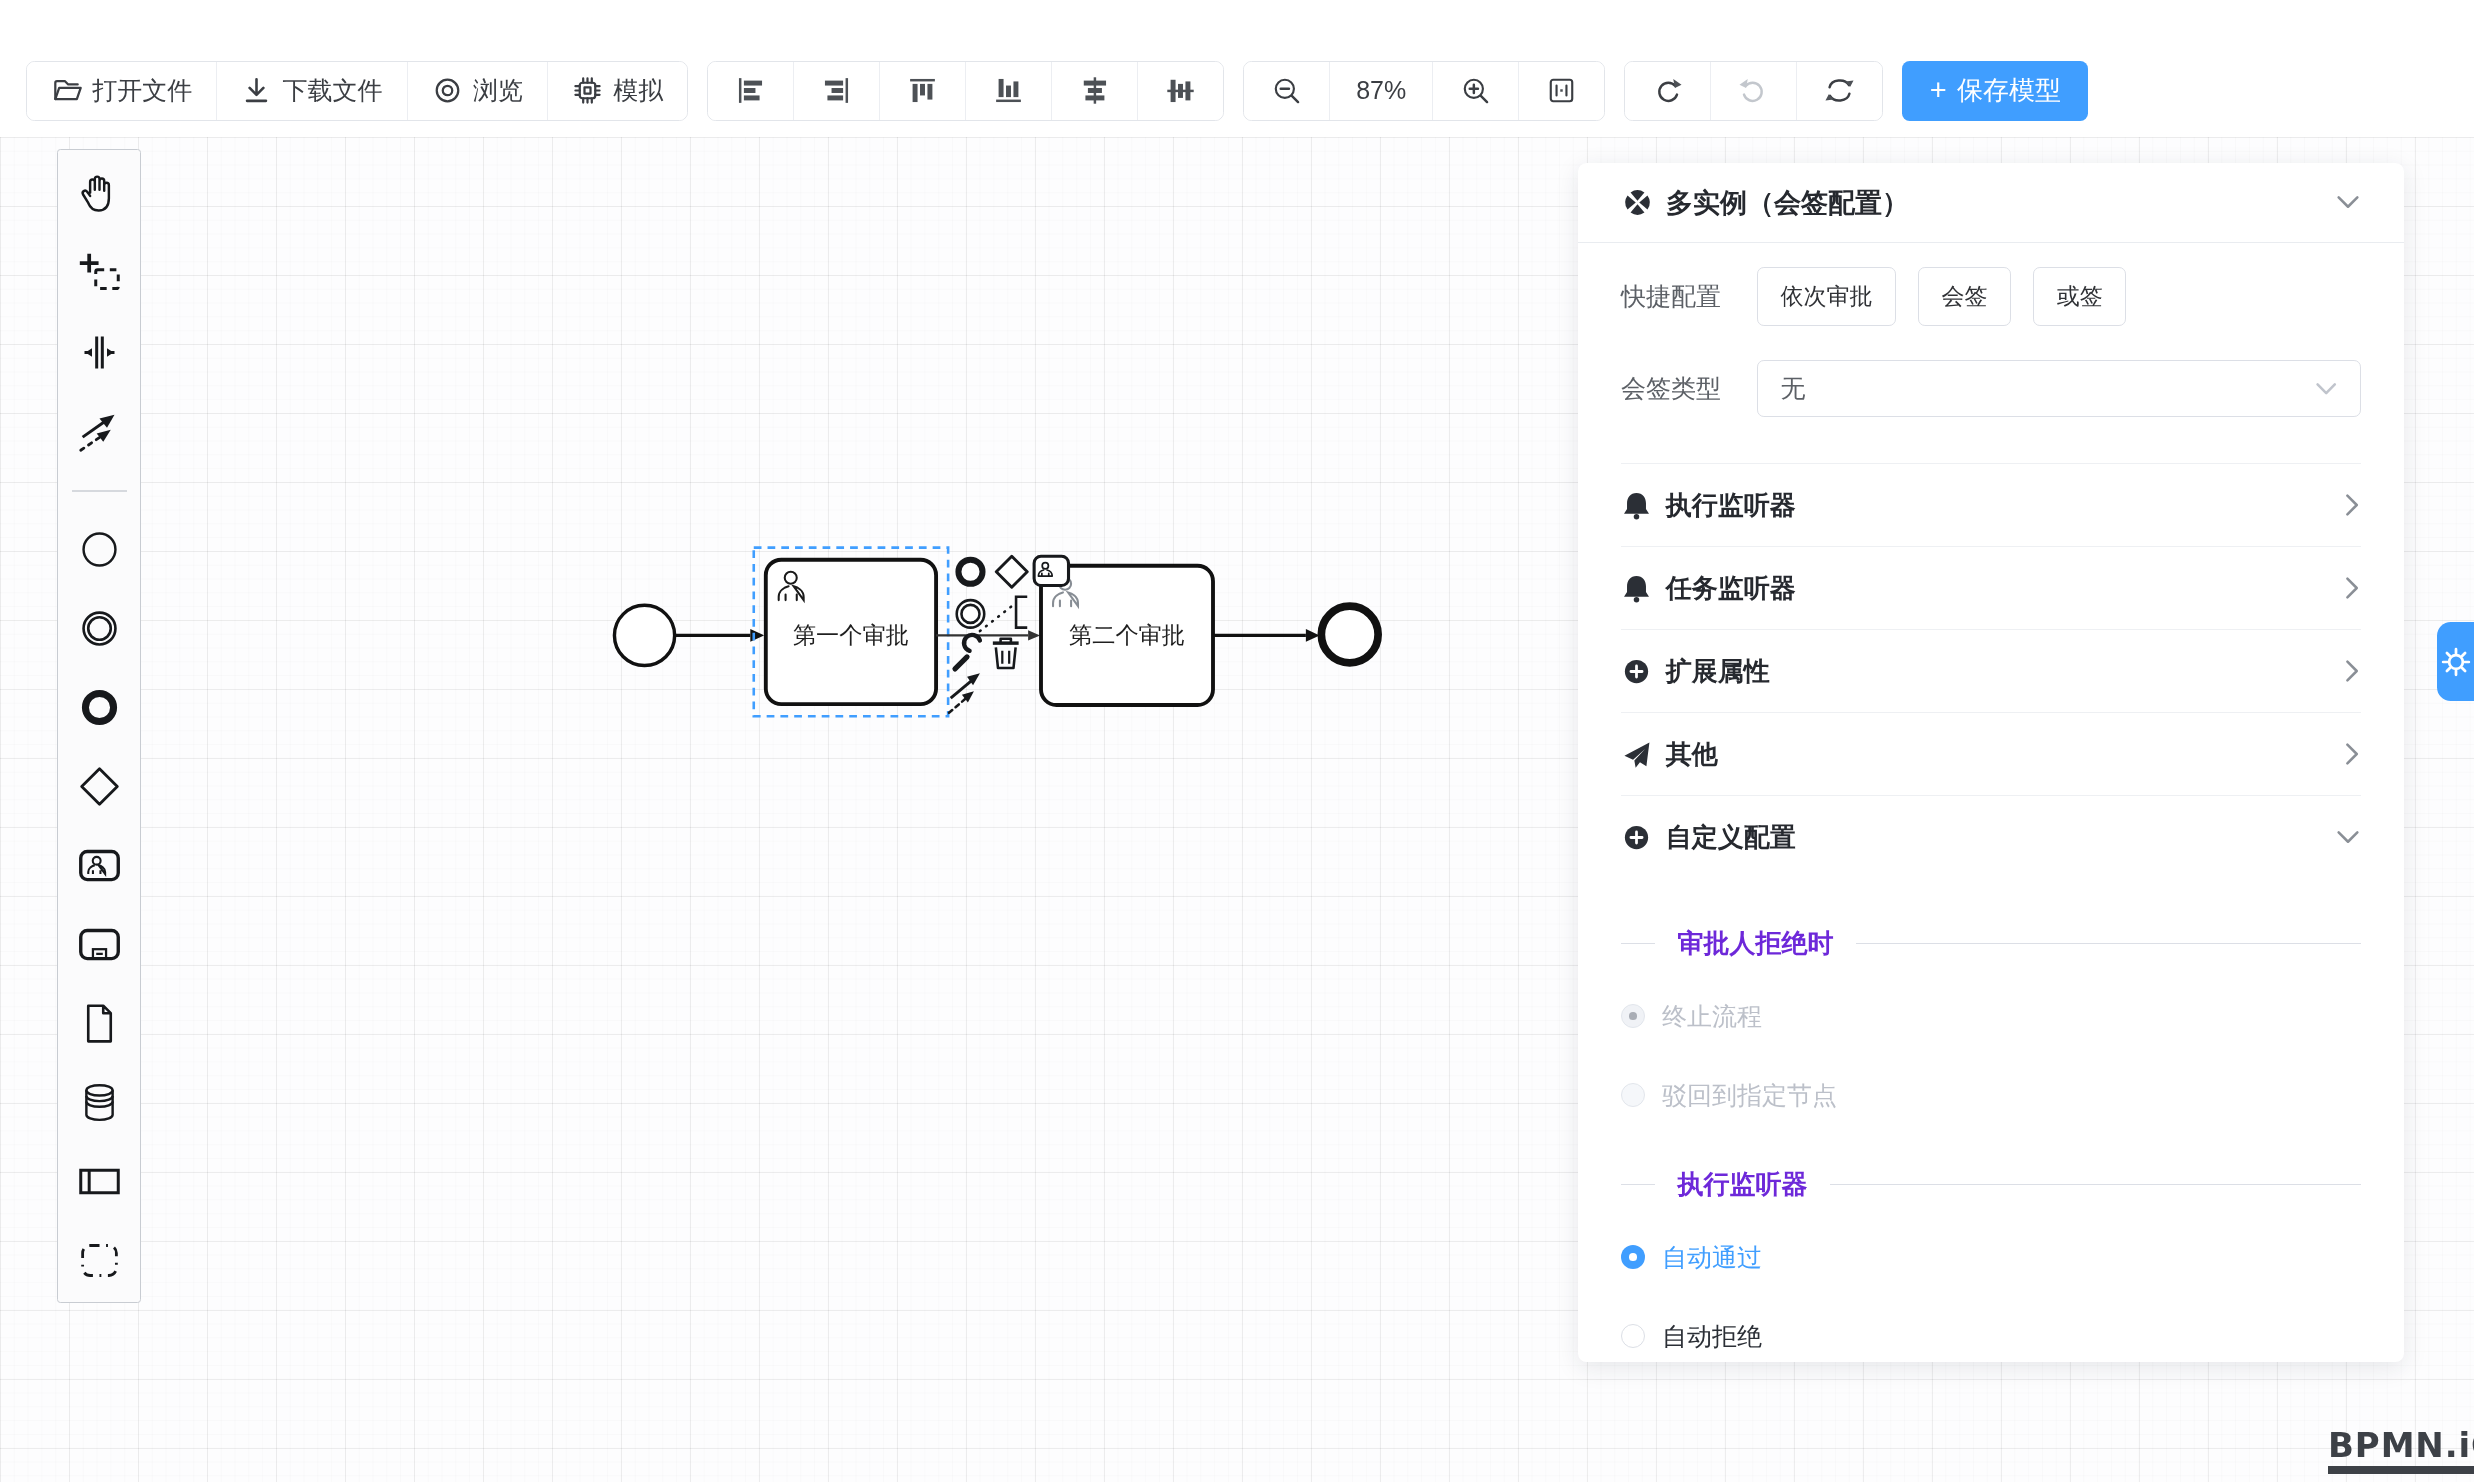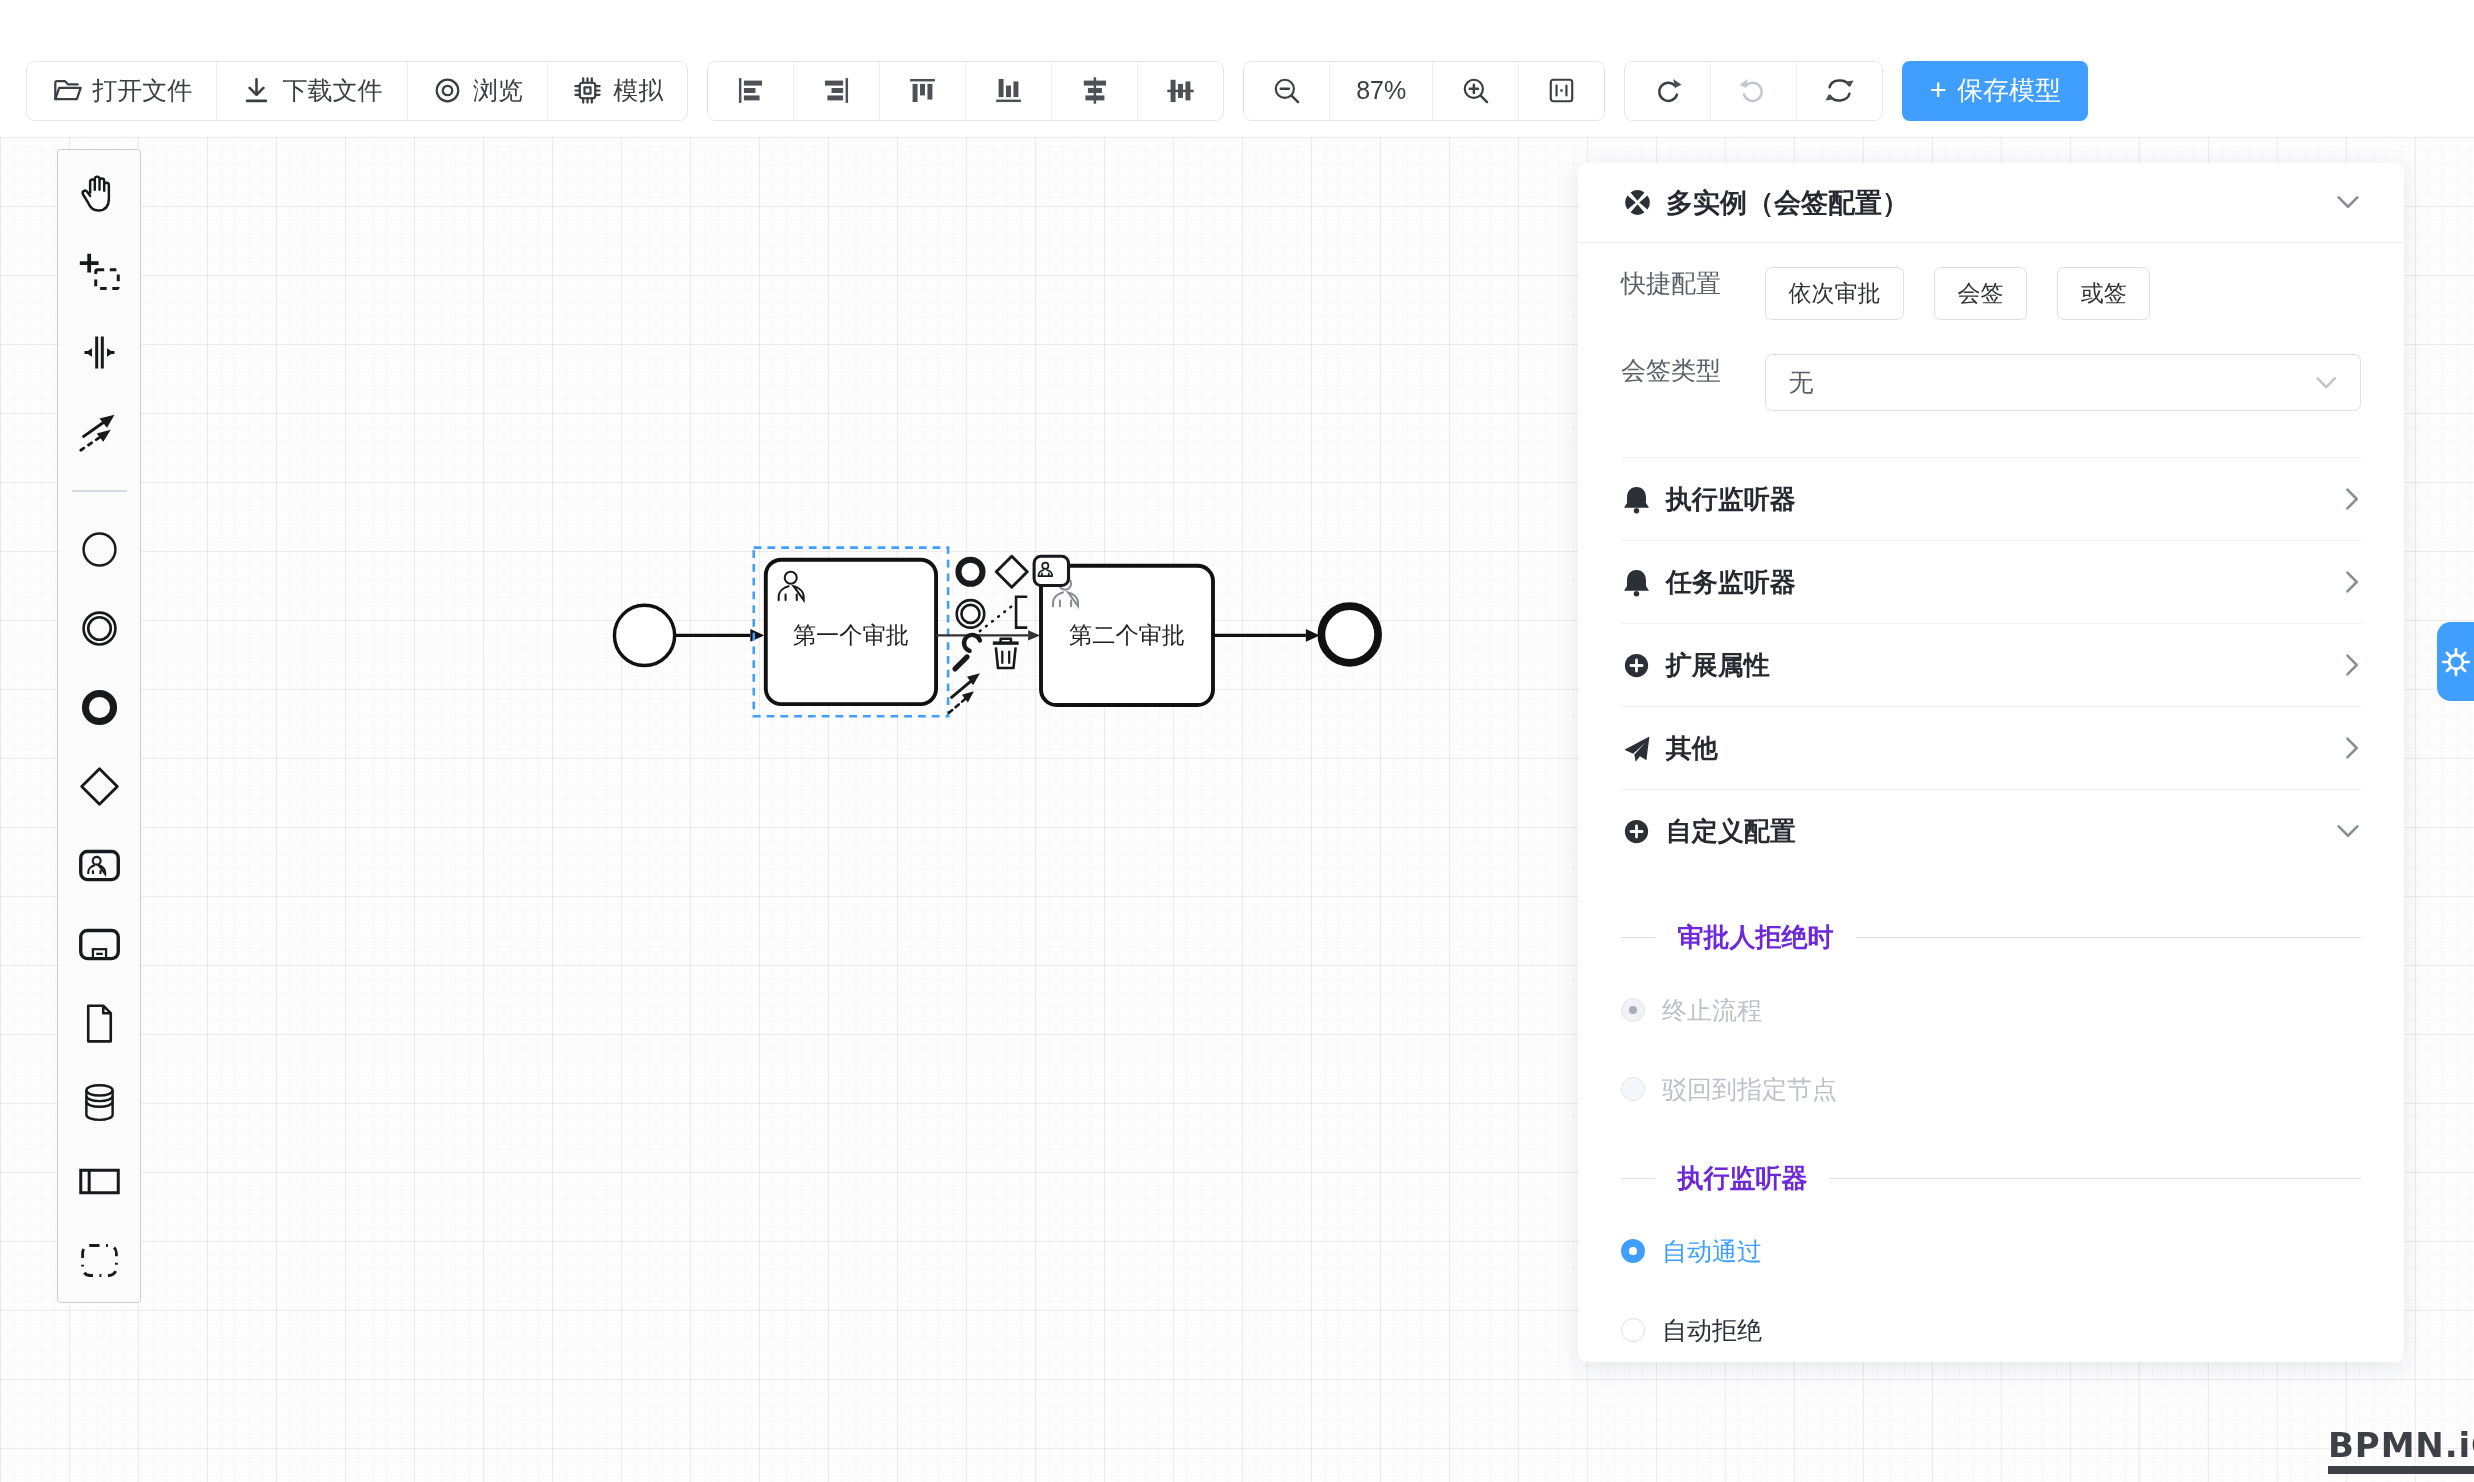--- a/index.html
+++ b/index.html
@@ -45,24 +45,24 @@
 
   
   .panel { position:absolute; left:1578px; top:119px; width:826px; height:1199px;
     background:#fff; border-radius:8.6px; box-shadow:0 5.2px 24px rgba(30,40,60,0.10);
     padding:0 43px; z-index:20; overflow:hidden; }
   .panel-header { height:79px; display:flex; align-items:center; gap:12px; }
   .panel-title { font-size:27px; font-weight:700; color:#26292f; }
   .panel-header .chev { margin-left:auto; }
   .panel-hr { border-bottom:1.7px solid #e9ecf0; margin:0 -43px; }
 
-  .form-row { display:flex; align-items:flex-start;gap:8px; }
+  .form-row { display:flex; align-items:center; }
   .row-quick { margin-top:24px; }
   .form-label { width:136px; font-size:25px; color:#5c6066; flex:none; }
-  .chip-btn { height:53px; display:inline-flex; align-items:center; padding:0 22.4px;
+  .chip-btn { height:59px; display:inline-flex; align-items:center; padding:0 22.4px;
     border:1.7px solid #dcdfe6; border-radius:6.9px; background:#fff; font-size:23px; color:#303236;
     margin-right:22.4px; cursor:pointer; }
   .row-signtype { margin-top:34px; }
   .select { flex:1; height:57px; border:1.7px solid #dcdfe6; border-radius:6.9px; background:#fff;
     display:flex; align-items:center; padding:0 22.4px; cursor:pointer; }
   .select-value { font-size:25px; color:#5c6066; }
   .select .chev { margin-left:auto; }
 
   .sections { margin-top:46px; }
   .sec-row { height:83px; display:flex; align-items:center; gap:13.8px;

